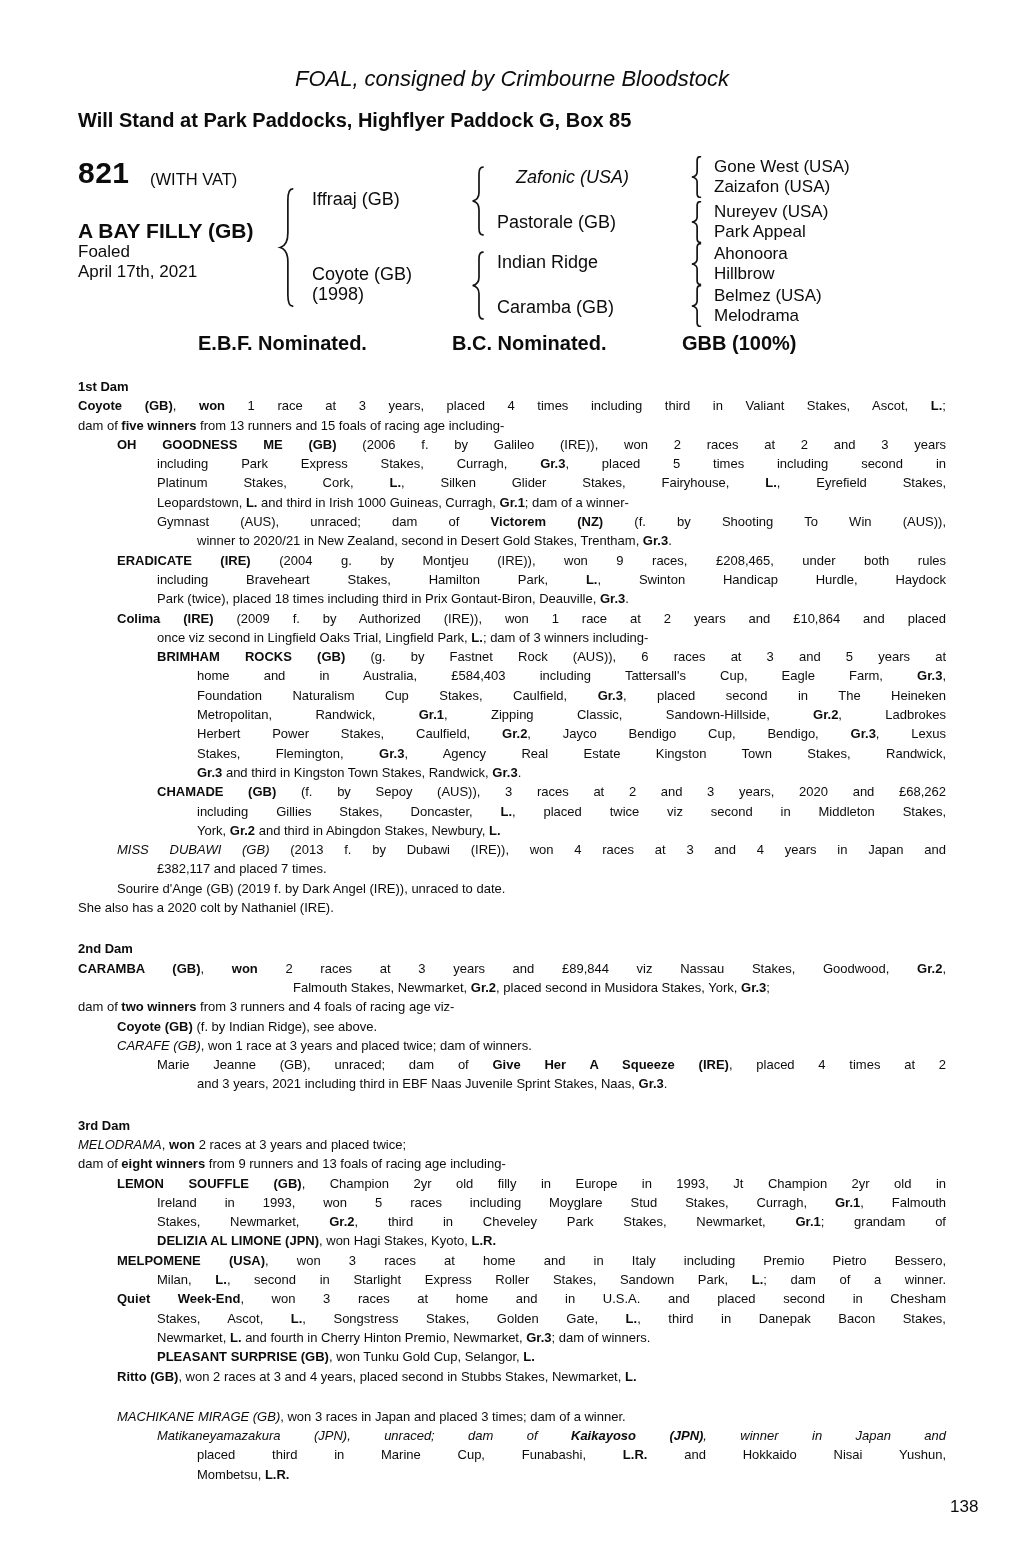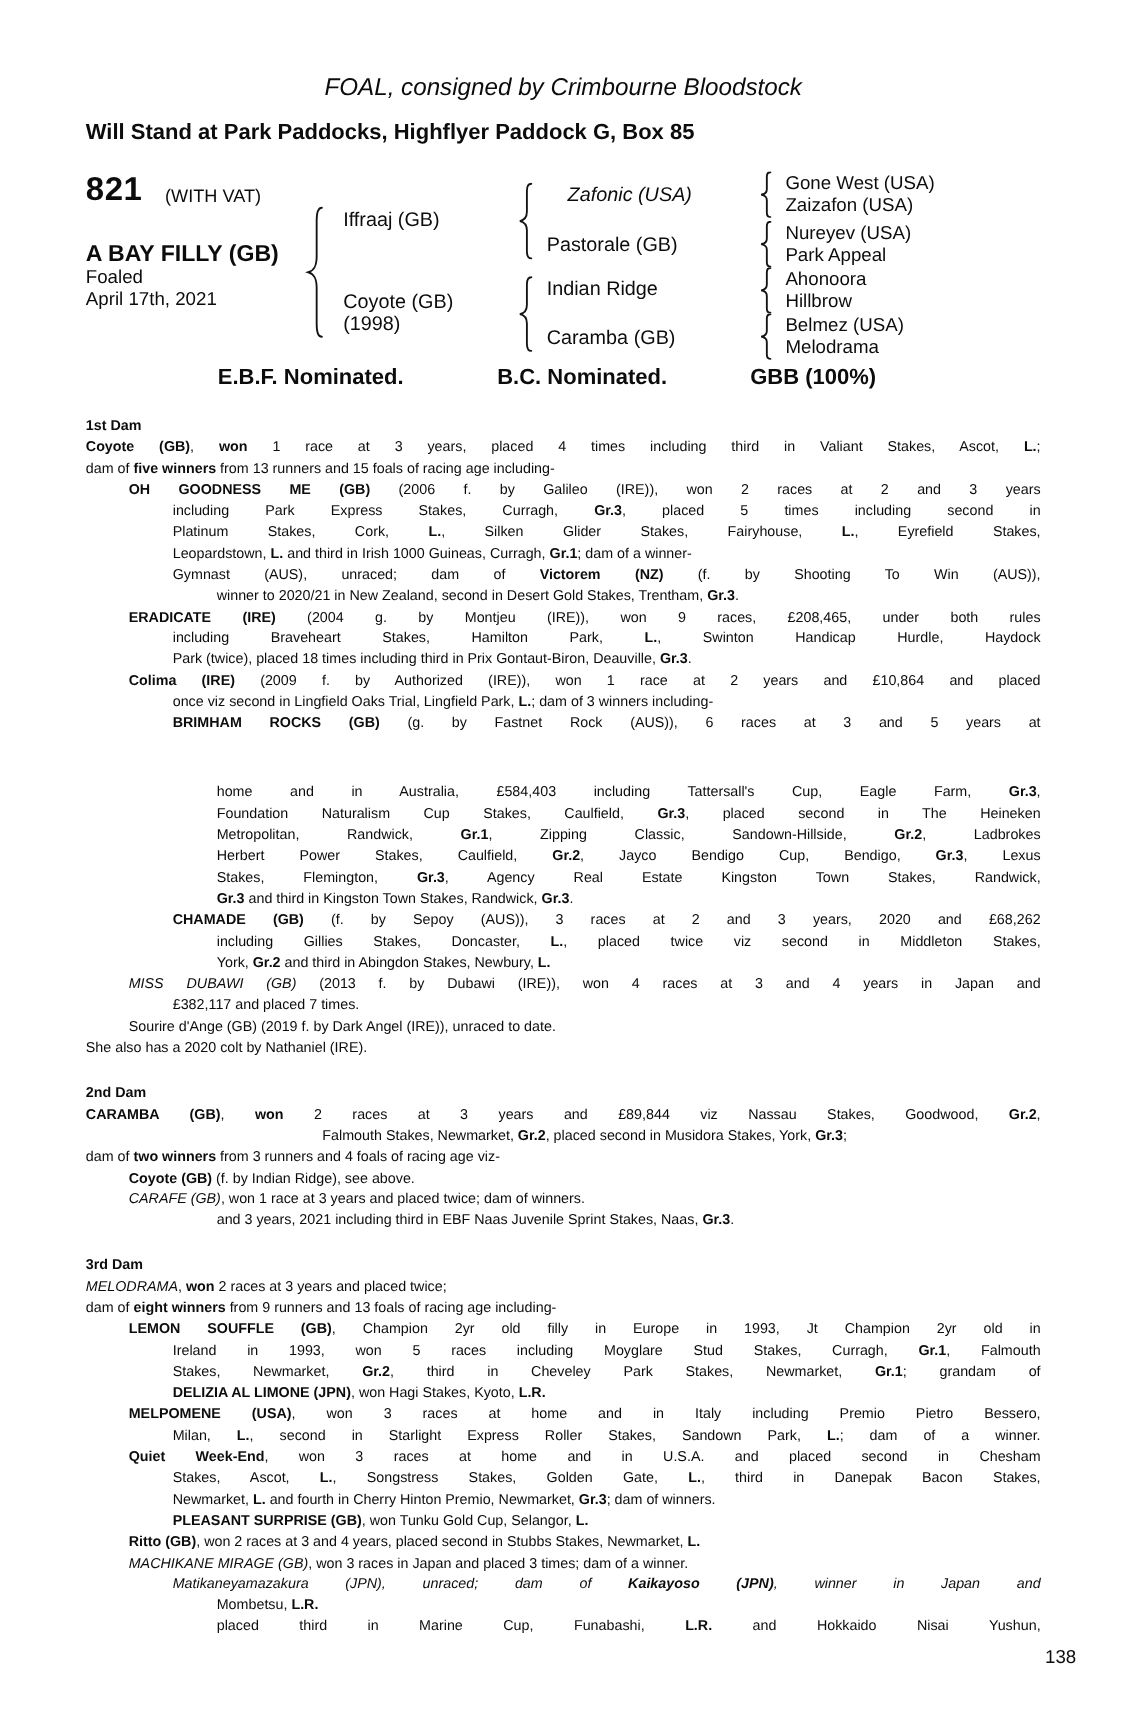--- a/index.html
+++ b/index.html
@@ -120,59 +120,60 @@
         <div class="line j" style="padding-left: 79px;"><span>Platinum Stakes, Cork, </span><span class="b">L.</span><span>, Silken Glider Stakes, Fairyhouse, </span><span class="b">L.</span><span>, Eyrefield Stakes,</span></div>
         <div class="line" style="padding-left: 79px;"><span>Leopardstown, </span><span class="b">L.</span><span> and third in Irish 1000 Guineas, Curragh, </span><span class="b">Gr.1</span><span>; dam of a winner-</span></div>
         <div class="line j" style="padding-left: 79px;"><span>Gymnast (AUS), unraced; dam of </span><span class="b">Victorem (NZ)</span><span> (f. by Shooting To Win (AUS)),</span></div>
         <div class="line" style="padding-left: 119px;"><span>winner to 2020/21 in New Zealand, second in Desert Gold Stakes, Trentham, </span><span class="b">Gr.3</span><span>.</span></div>
         <div class="line j" style="padding-left: 39px;"><span class="b">ERADICATE (IRE)</span><span> (2004 g. by Montjeu (IRE)), won 9 races, £208,465, under both rules</span></div>
         <div class="line j" style="padding-left: 79px;"><span>including Braveheart Stakes, Hamilton Park, </span><span class="b">L.</span><span>, Swinton Handicap Hurdle, Haydock</span></div>
         <div class="line" style="padding-left: 79px;"><span>Park (twice), placed 18 times including third in Prix Gontaut-Biron, Deauville, </span><span class="b">Gr.3</span><span>.</span></div>
         <div class="line j" style="padding-left: 39px;"><span class="b">Colima (IRE)</span><span> (2009 f. by Authorized (IRE)), won 1 race at 2 years and £10,864 and placed</span></div>
         <div class="line" style="padding-left: 79px;"><span>once viz second in Lingfield Oaks Trial, Lingfield Park, </span><span class="b">L.</span><span>; dam of 3 winners including-</span></div>
         <div class="line j" style="padding-left: 79px;"><span class="b">BRIMHAM ROCKS (GB)</span><span> (g. by Fastnet Rock (AUS)), 6 races at 3 and 5 years at</span></div>
-        <div class="line j" style="padding-left: 119px; margin-top: 44px;"><span>home and in Australia, £584,403 including Tattersall's Cup, Eagle Farm, </span><span class="b">Gr.3</span><span>,</span></div>
+        <div class="line j" style="padding-left: 119px;"><span>home and in Australia, £584,403 including Tattersall's Cup, Eagle Farm, </span><span class="b">Gr.3</span><span>,</span></div>
         <div class="line j" style="padding-left: 119px;"><span>Foundation Naturalism Cup Stakes, Caulfield, </span><span class="b">Gr.3</span><span>, placed second in The Heineken</span></div>
         <div class="line j" style="padding-left: 119px;"><span>Metropolitan, Randwick, </span><span class="b">Gr.1</span><span>, Zipping Classic, Sandown-Hillside, </span><span class="b">Gr.2</span><span>, Ladbrokes</span></div>
         <div class="line j" style="padding-left: 119px;"><span>Herbert Power Stakes, Caulfield, </span><span class="b">Gr.2</span><span>, Jayco Bendigo Cup, Bendigo, </span><span class="b">Gr.3</span><span>, Lexus</span></div>
         <div class="line j" style="padding-left: 119px;"><span>Stakes, Flemington, </span><span class="b">Gr.3</span><span>, Agency Real Estate Kingston Town Stakes, Randwick,</span></div>
         <div class="line" style="padding-left: 119px;"><span class="b">Gr.3</span><span> and third in Kingston Town Stakes, Randwick, </span><span class="b">Gr.3</span><span>.</span></div>
         <div class="line j" style="padding-left: 79px;"><span class="b">CHAMADE (GB)</span><span> (f. by Sepoy (AUS)), 3 races at 2 and 3 years, 2020 and £68,262</span></div>
         <div class="line j" style="padding-left: 119px;"><span>including Gillies Stakes, Doncaster, </span><span class="b">L.</span><span>, placed twice viz second in Middleton Stakes,</span></div>
         <div class="line" style="padding-left: 119px;"><span>York, </span><span class="b">Gr.2</span><span> and third in Abingdon Stakes, Newbury, </span><span class="b">L.</span></div>
         <div class="line j" style="padding-left: 39px;"><span class="i">MISS DUBAWI (GB)</span><span> (2013 f. by Dubawi (IRE)), won 4 races at 3 and 4 years in Japan and</span></div>
         <div class="line" style="padding-left: 79px;"><span>£382,117 and placed 7 times.</span></div>
         <div class="line" style="padding-left: 39px;"><span>Sourire d'Ange (GB) (2019 f. by Dark Angel (IRE)), unraced to date.</span></div>
         <div class="line" style="padding-left: 0px;"><span>She also has a 2020 colt by Nathaniel (IRE).</span></div>
       </div>
       <div class="dam-section">
         <div class="dam-heading">2nd Dam</div>
         <div class="line j" style="padding-left: 0px;"><span class="b">CARAMBA (GB)</span><span>, </span><span class="b">won</span><span> 2 races at 3 years and £89,844 viz Nassau Stakes, Goodwood, </span><span class="b">Gr.2</span><span>,</span></div>
         <div class="line" style="padding-left: 39px; text-align: center;"><span>Falmouth Stakes, Newmarket, </span><span class="b">Gr.2</span><span>, placed second in Musidora Stakes, York, </span><span class="b">Gr.3</span><span>;</span></div>
         <div class="line" style="padding-left: 0px;"><span>dam of </span><span class="b">two winners</span><span> from 3 runners and 4 foals of racing age viz-</span></div>
         <div class="line" style="padding-left: 39px;"><span class="b">Coyote (GB)</span><span> (f. by Indian Ridge), see above.</span></div>
         <div class="line" style="padding-left: 39px;"><span class="i">CARAFE (GB)</span><span>, won 1 race at 3 years and placed twice; dam of winners.</span></div>
+        <div class="line j" style="padding-left: 79px;"><span>Marie Jeanne (GB), unraced; dam of </span><span class="b">Give Her A Squeeze (IRE)</span><span>, placed 4 times at 2</span></div>
         <div class="line" style="padding-left: 119px;"><span>and 3 years, 2021 including third in EBF Naas Juvenile Sprint Stakes, Naas, </span><span class="b">Gr.3</span><span>.</span></div>
       </div>
       <div class="dam-section">
         <div class="dam-heading">3rd Dam</div>
         <div class="line" style="padding-left: 0px;"><span class="i">MELODRAMA</span><span>, </span><span class="b">won</span><span> 2 races at 3 years and placed twice;</span></div>
         <div class="line" style="padding-left: 0px;"><span>dam of </span><span class="b">eight winners</span><span> from 9 runners and 13 foals of racing age including-</span></div>
         <div class="line j" style="padding-left: 39px;"><span class="b">LEMON SOUFFLE (GB)</span><span>, Champion 2yr old filly in Europe in 1993, Jt Champion 2yr old in</span></div>
         <div class="line j" style="padding-left: 79px;"><span>Ireland in 1993, won 5 races including Moyglare Stud Stakes, Curragh, </span><span class="b">Gr.1</span><span>, Falmouth</span></div>
         <div class="line j" style="padding-left: 79px;"><span>Stakes, Newmarket, </span><span class="b">Gr.2</span><span>, third in Cheveley Park Stakes, Newmarket, </span><span class="b">Gr.1</span><span>; grandam of</span></div>
         <div class="line" style="padding-left: 79px;"><span class="b">DELIZIA AL LIMONE (JPN)</span><span>, won Hagi Stakes, Kyoto, </span><span class="b">L.R.</span></div>
         <div class="line j" style="padding-left: 39px;"><span class="b">MELPOMENE (USA)</span><span>, won 3 races at home and in Italy including Premio Pietro Bessero,</span></div>
         <div class="line j" style="padding-left: 79px;"><span>Milan, </span><span class="b">L.</span><span>, second in Starlight Express Roller Stakes, Sandown Park, </span><span class="b">L.</span><span>; dam of a winner.</span></div>
         <div class="line j" style="padding-left: 39px;"><span class="b">Quiet Week-End</span><span>, won 3 races at home and in U.S.A. and placed second in Chesham</span></div>
         <div class="line j" style="padding-left: 79px;"><span>Stakes, Ascot, </span><span class="b">L.</span><span>, Songstress Stakes, Golden Gate, </span><span class="b">L.</span><span>, third in Danepak Bacon Stakes,</span></div>
         <div class="line" style="padding-left: 79px;"><span>Newmarket, </span><span class="b">L.</span><span> and fourth in Cherry Hinton Premio, Newmarket, </span><span class="b">Gr.3</span><span>; dam of winners.</span></div>
         <div class="line" style="padding-left: 79px;"><span class="b">PLEASANT SURPRISE (GB)</span><span>, won Tunku Gold Cup, Selangor, </span><span class="b">L.</span></div>
         <div class="line" style="padding-left: 39px;"><span class="b">Ritto (GB)</span><span>, won 2 races at 3 and 4 years, placed second in Stubbs Stakes, Newmarket, </span><span class="b">L.</span></div>
-        <div class="line" style="padding-left: 39px;"><span class="i">MACHIKANE MIRAGE (GB)</span><span>, won 3 races in Japan and placed 3 times; dam of a winner.</span></div>
+        <div class="line" style="padding-left: 39px; margin-top: 21px;"><span class="i">MACHIKANE MIRAGE (GB)</span><span>, won 3 races in Japan and placed 3 times; dam of a winner.</span></div>
         <div class="line j" style="padding-left: 79px; font-style: italic;"><span>Matikaneyamazakura (JPN), unraced; dam of </span><span class="b">Kaikayoso (JPN)</span><span>, winner in Japan and</span></div>
+        <div class="line j" style="padding-left: 119px;"><span>placed third in Marine Cup, Funabashi, </span><span class="b">L.R.</span><span> and Hokkaido Nisai Yushun,</span></div>
         <div class="line" style="padding-left: 119px;"><span>Mombetsu, </span><span class="b">L.R.</span></div>
-        <div class="line j" style="padding-left: 119px;"><span>placed third in Marine Cup, Funabashi, </span><span class="b">L.R.</span><span> and Hokkaido Nisai Yushun,</span></div>
       </div>
     </div>
 
   <div class="abs pagenum">138</div>
 </div>
 
 </body></html>

